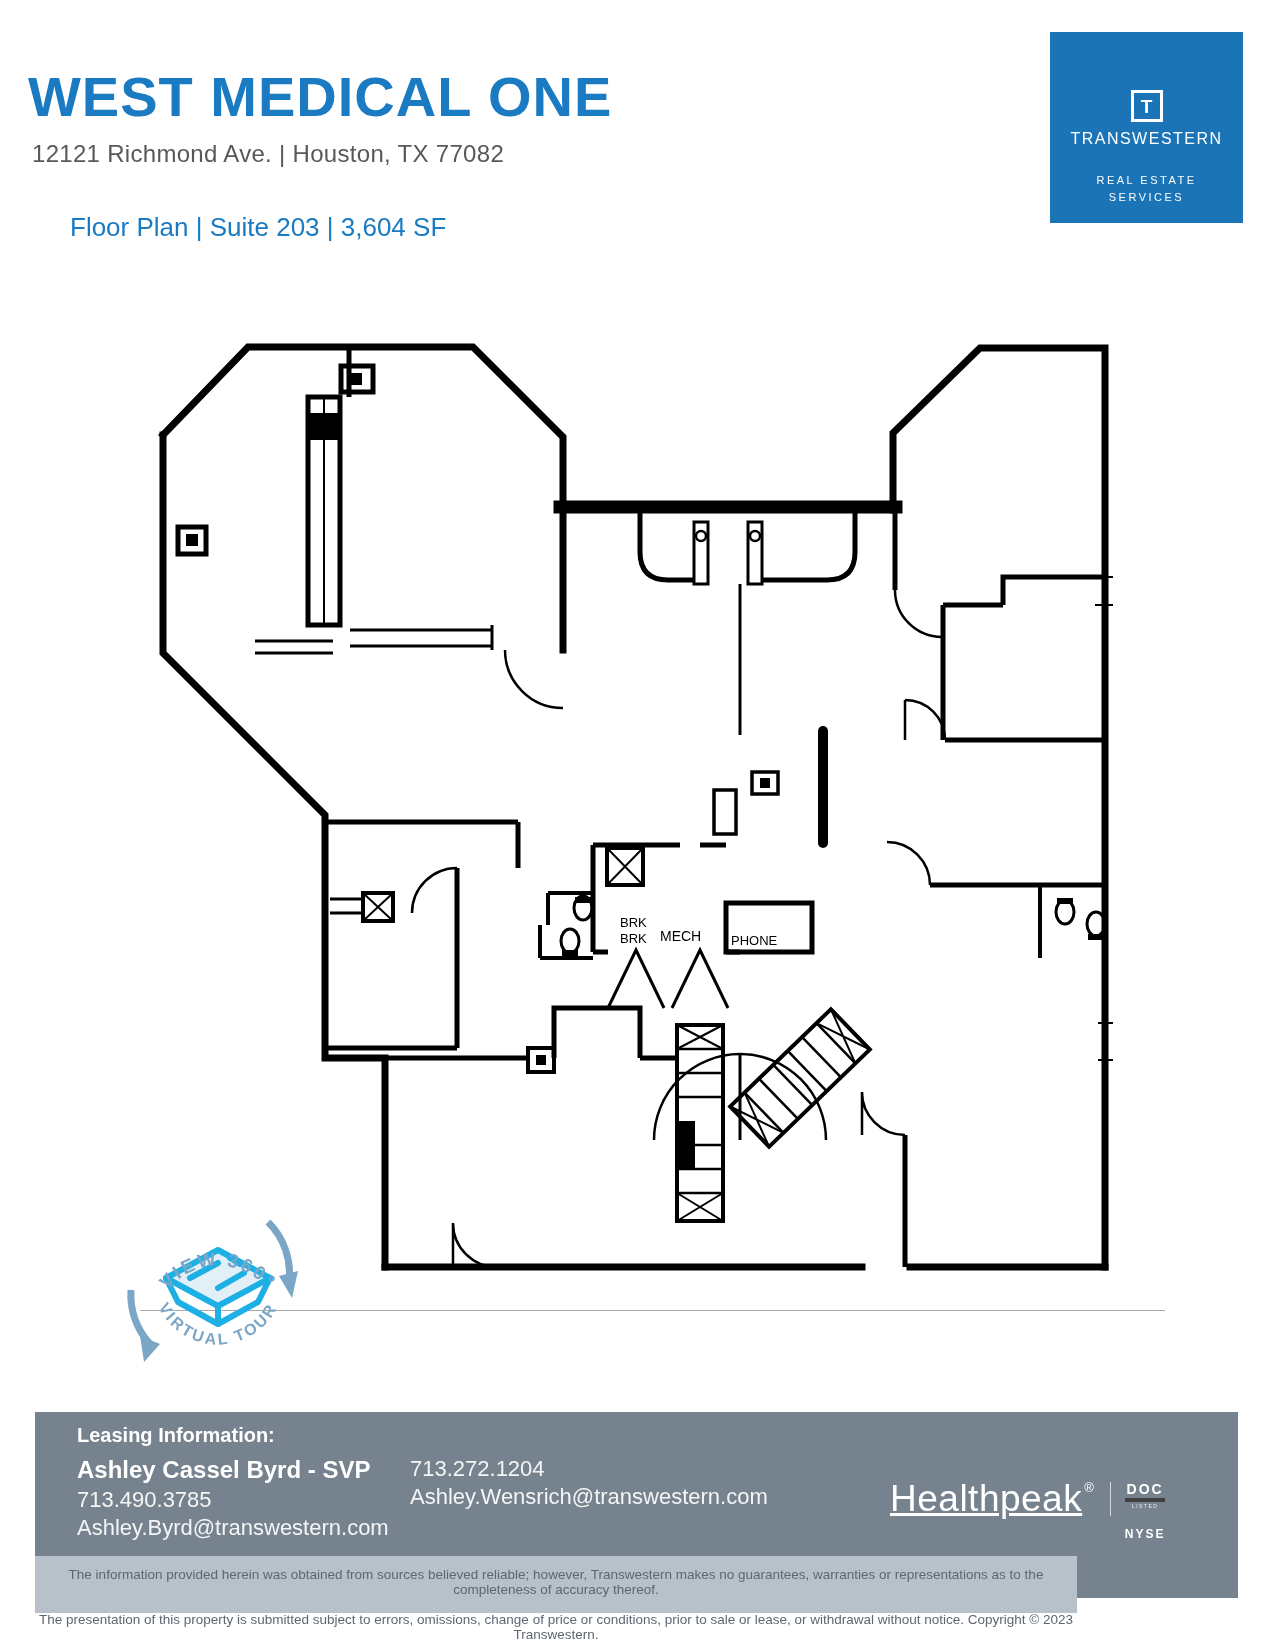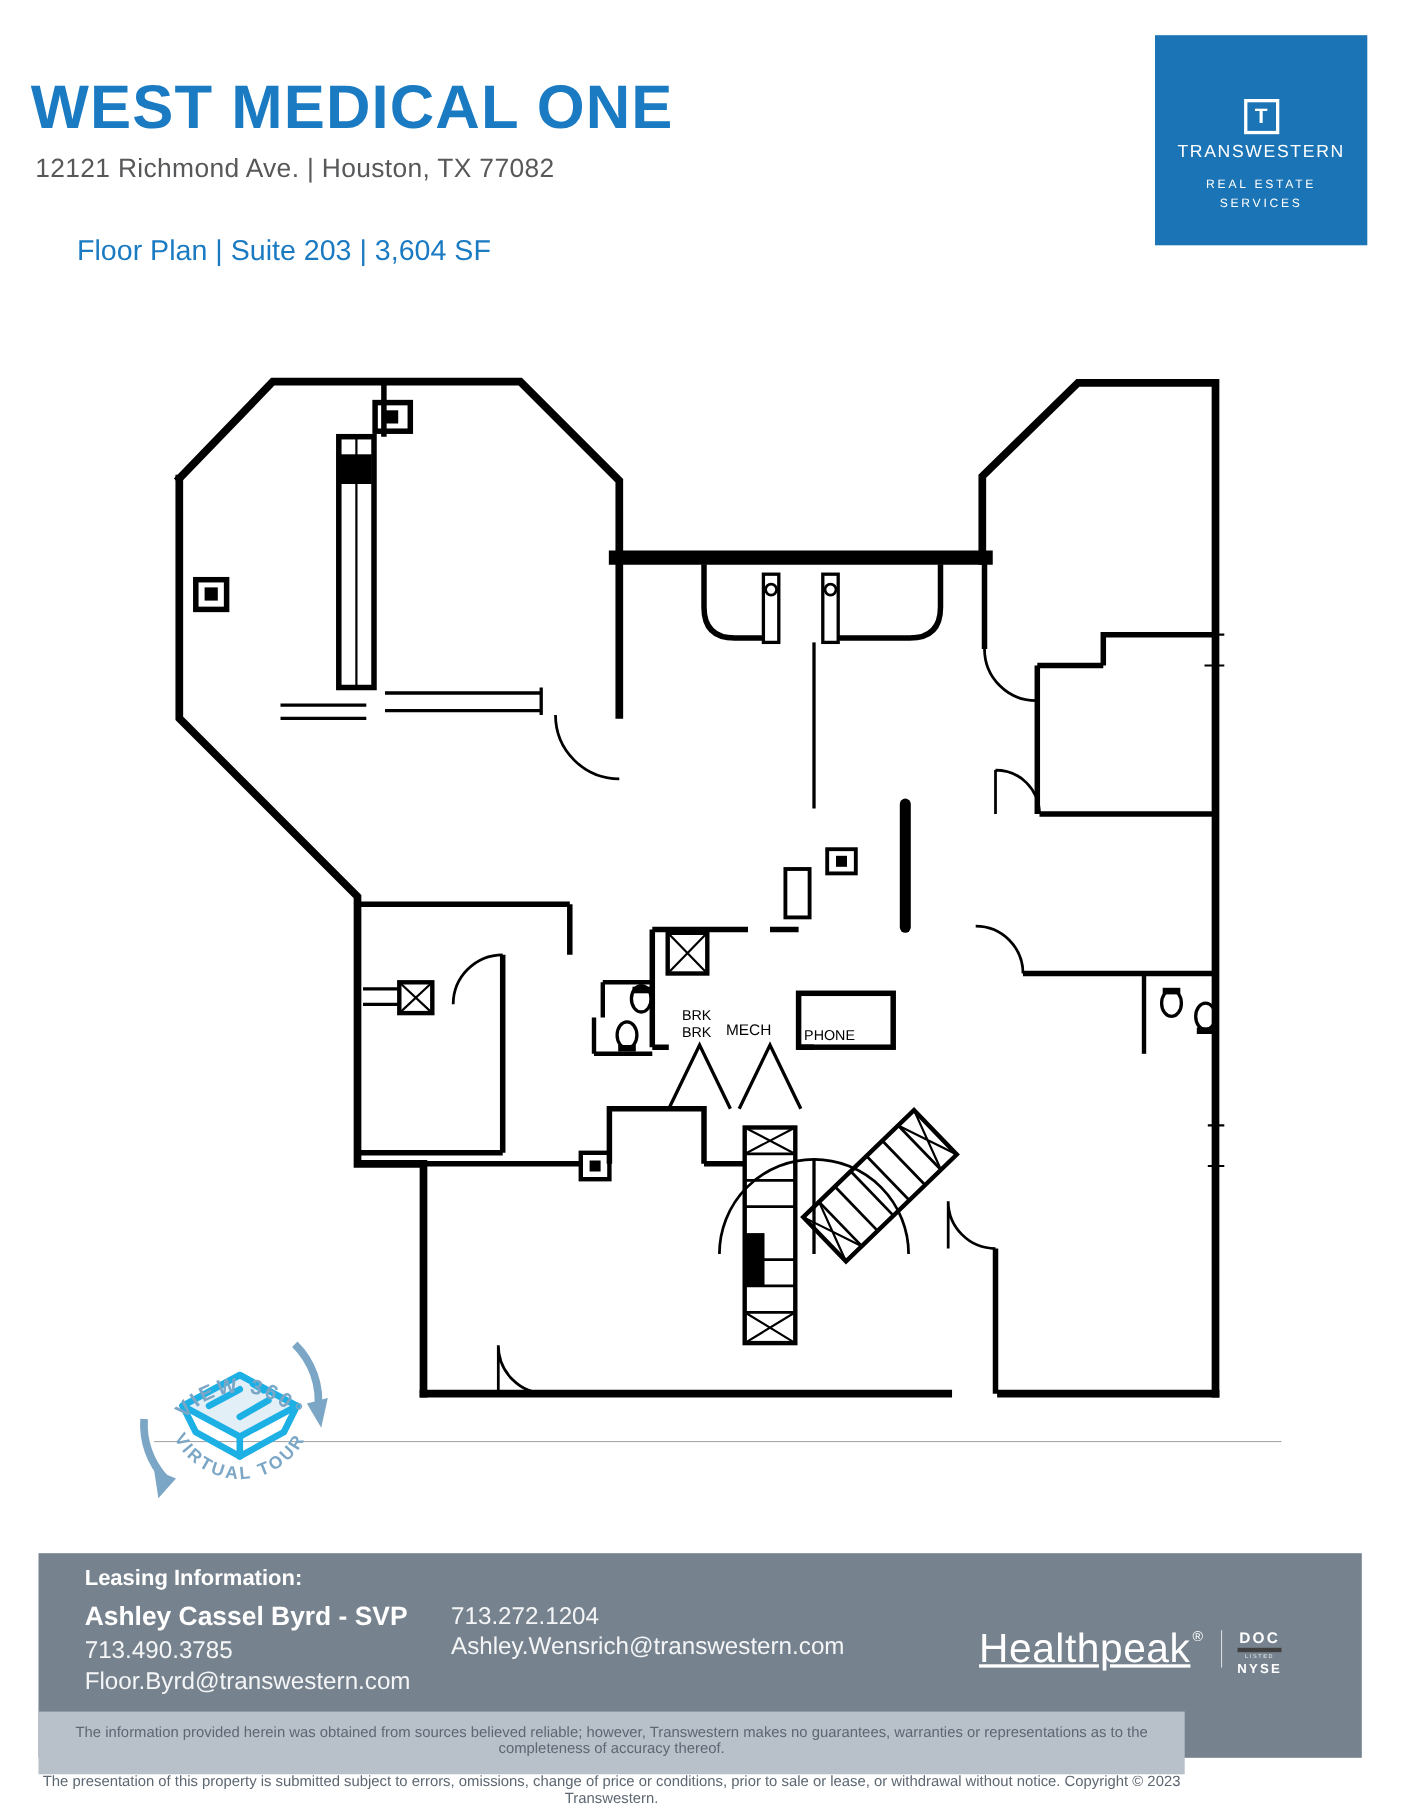--- a/index.html
+++ b/index.html
@@ -8,21 +8,21 @@
 
   
   .title{left:28px; top:64px; font-size:56px; font-weight:bold; letter-spacing:1px; color:#1a7ac2;}
   .address{left:32px; top:140px; font-size:24px; color:#57585a; letter-spacing:.3px;}
   .subtitle{left:70px; top:212px; font-size:26px; color:#1a7ac2;}
 
   
   .tw-logo{left:1050px; top:32px; width:193px; height:191px; background:#1b74b5; color:#fff; text-align:center;}
   .tw-icon{margin:58px auto 8px auto; width:26px; height:26px; border:3px solid #fff; display:flex; align-items:center; justify-content:center; font-weight:bold; font-size:19px; line-height:1;}
   .tw-name{font-size:16px; font-weight:normal; letter-spacing:1.5px;}
-  .tw-tag{margin-top:12px; font-size:11px; letter-spacing:2.5px; line-height:1.55;}
+  .tw-tag{margin-top:24px; font-size:11px; letter-spacing:2.5px; line-height:1.55;}
 
   
   .plan{left:140px; top:315px; width:1025px; height:960px;}
   .divider{left:140px; top:1310px; width:1025px; height:1px; background:#a8a8a8;}
   .badge{left:118px; top:1178px; width:200px; height:224px; cursor:pointer;}
 
   
   .band-dark{left:35px; top:1412px; width:1203px; height:186px; background:#76828e; color:#fff;}
   .leasing-heading{left:42px; top:12px; font-size:20px; font-weight:bold;}
   .contact{top:46px; line-height:1.0;}
@@ -31,21 +31,21 @@
   .contact .email{font-size:22px; color:rgba(255,255,255,.92);}
   .c1{left:42px;} .c2{left:375px;}
 
   .healthpeak{left:855px; top:66px; display:flex; align-items:flex-start; color:#fff;}
   .hp-name{font-size:37px; letter-spacing:.5px;text-decoration:underline;}
   .hp-reg{font-size:13px; margin-left:2px; margin-top:2px;}
   .hp-sep{width:1px; height:34px; background:rgba(255,255,255,.7); margin:4px 14px 0 16px;}
   .hp-stack{text-align:center; margin-top:3px;}
   .hp-doc{font-size:14px; font-weight:bold; letter-spacing:2px; border-bottom:4px solid #404040; padding-bottom:1px;}
   .hp-listed{font-size:5px; letter-spacing:1.5px; color:rgba(255,255,255,.85); margin-top:1px;}
-  .hp-nyse{font-size:12px; font-weight:bold; letter-spacing:2px; margin-top:1px;}
+  .hp-nyse{font-size:12px; font-weight:bold; letter-spacing:2px; margin-top:18px;}
 
   .band-light{left:35px; top:1556px; width:1042px; height:57px; background:#b8c0ca; color:#5d6772; text-align:center; font-size:13.5px;}
   .band-light .l1{margin-top:11px;}
   .band-light .l2{margin-top:15px;}
 </style>
 </head>
 <body>
 
 <div class="abs title">WEST MEDICAL ONE</div>
 <div class="abs address">12121 Richmond Ave. | Houston, TX 77082</div>
@@ -193,21 +193,21 @@
     <textPath href="#arcBottom" startOffset="50%" text-anchor="middle">VIRTUAL TOUR</textPath>
   </text>
 </svg>
 
 <div class="abs band-dark">
   <div class="abs leasing-heading">Leasing Information:</div>
 
   <div class="abs contact c1">
     <div class="name">Ashley Cassel Byrd - SVP</div>
     <div class="phone">713.490.3785</div>
-    <div class="email">Floor.Byrd@transwestern.com</div>
+    <div class="email">Ashley.Byrd@transwestern.com</div>
   </div>
 
   <div class="abs contact c2">
     <div class="phone">713.272.1204</div>
     <div class="email">Ashley.Wensrich@transwestern.com</div>
   </div>
 
   <div class="abs healthpeak">
     <span class="hp-name">Healthpeak</span>
     <span class="hp-reg">®</span>

